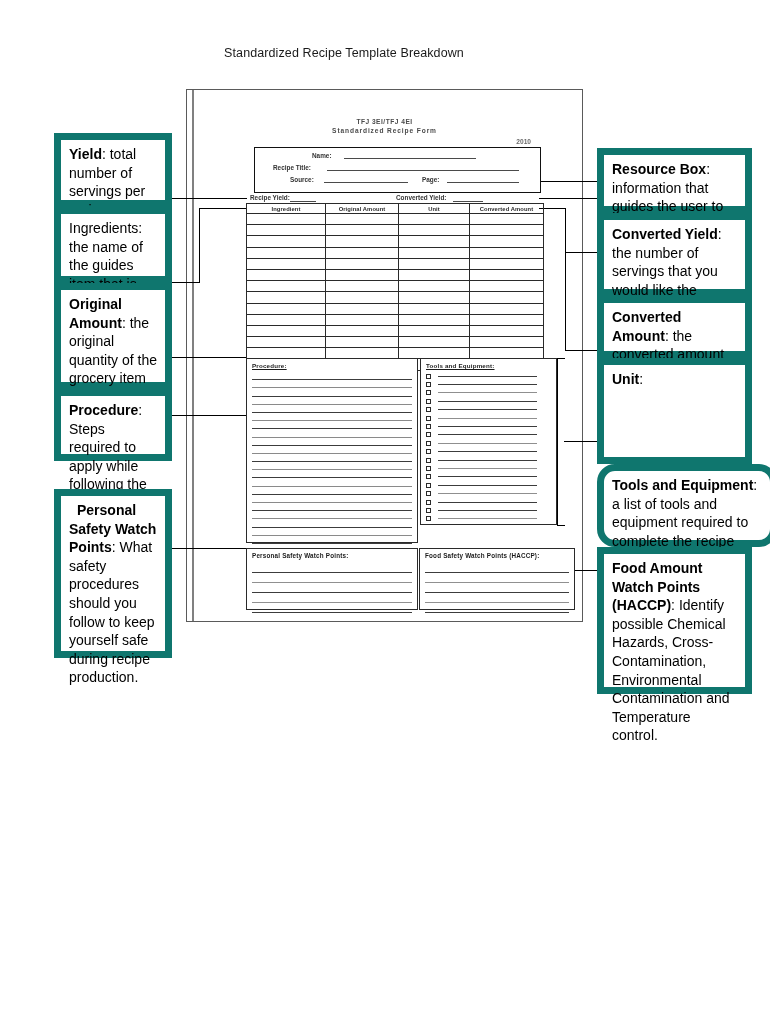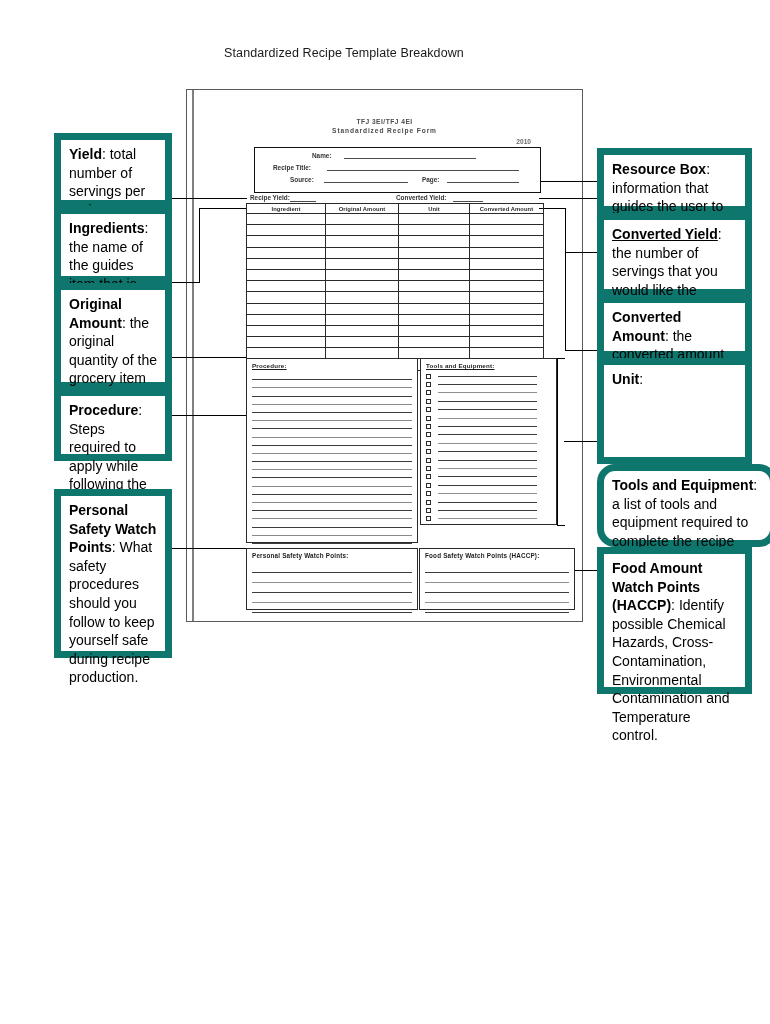--- a/index.html
+++ b/index.html
@@ -243,41 +243,41 @@
 <div class="conn-h" style="left:557px; top:525px; width:8px;"></div>
 <div class="conn-v" style="left:564px; top:441px; height:0px;"></div>
 <div class="conn-h" style="left:564px; top:441px; width:33px;"></div>
 <div class="conn-h" style="left:575px; top:570px; width:22px;"></div>
 
 <div class="callout" style="left:54px; top:133px; width:118px; height:74px;">
   <span style="font-weight:bold;">Yield</span><span>: </span><span>total number of servings per recipe.</span>
 </div>
 
 <div class="callout" style="left:54px; top:207px; width:118px; height:76px;">
-  <span style="font-weight:bold;">Ingredients</span><span>: </span><span>the name of the guides item that is required.</span>
+  <span style="font-weight:normal;">Ingredients</span><span>: </span><span>the name of the guides item that is required.</span>
 </div>
 
 <div class="callout" style="left:54px; top:283px; width:118px; height:106px;">
   <span style="font-weight:bold;">Original Amount</span><span>: </span><span>the original quantity of the grocery item required.</span>
 </div>
 
 <div class="callout" style="left:54px; top:389px; width:118px; height:72px;">
   <span style="font-weight:bold;">Procedure</span><span>: </span><span>Steps required to apply while following the recipe.</span>
 </div>
 
 <div class="callout" style="left:54px; top:489px; width:118px; height:169px;">
-  <span style="font-weight:bold;">Personal Safety Watch Points</span><span>: </span><span>What safety procedures should you follow to keep yourself safe during recipe production.</span>
+  <span style="font-weight:bold;margin-left:8px;">Personal Safety Watch Points</span><span>: </span><span>What safety procedures should you follow to keep yourself safe during recipe production.</span>
 </div>
 
 <div class="callout" style="left:597px; top:148px; width:155px; height:65px;">
   <span style="font-weight:bold;">Resource Box</span><span>: </span><span>information that guides the user to the origins</span>
 </div>
 
 <div class="callout" style="left:597px; top:213px; width:155px; height:83px;">
-  <span style="font-weight:bold;text-decoration:underline;">Converted Yield</span><span>:  </span><span>the number of servings that you would like the recipe to yield.</span>
+  <span style="font-weight:bold;">Converted Yield</span><span>:  </span><span>the number of servings that you would like the recipe to yield.</span>
 </div>
 
 <div class="callout" style="left:597px; top:296px; width:155px; height:62px;">
   <span style="font-weight:bold;">Converted Amount</span><span>: </span><span>the converted amount of groceries required.</span>
 </div>
 
 <div class="callout" style="left:597px; top:358px; width:155px; height:106px;">
   <span style="font-weight:bold;">Unit</span><span>:</span><br>
 </div>
 

